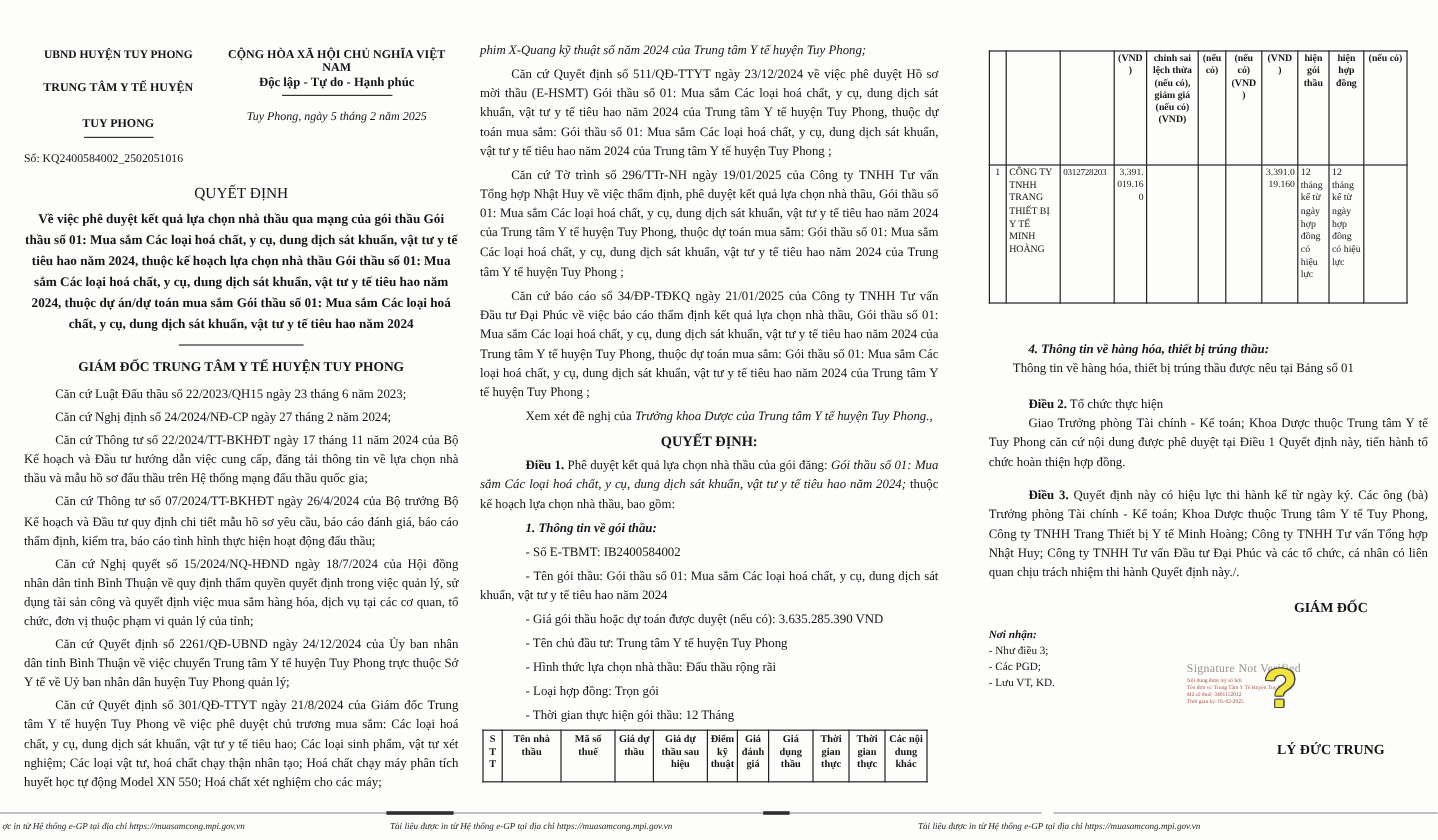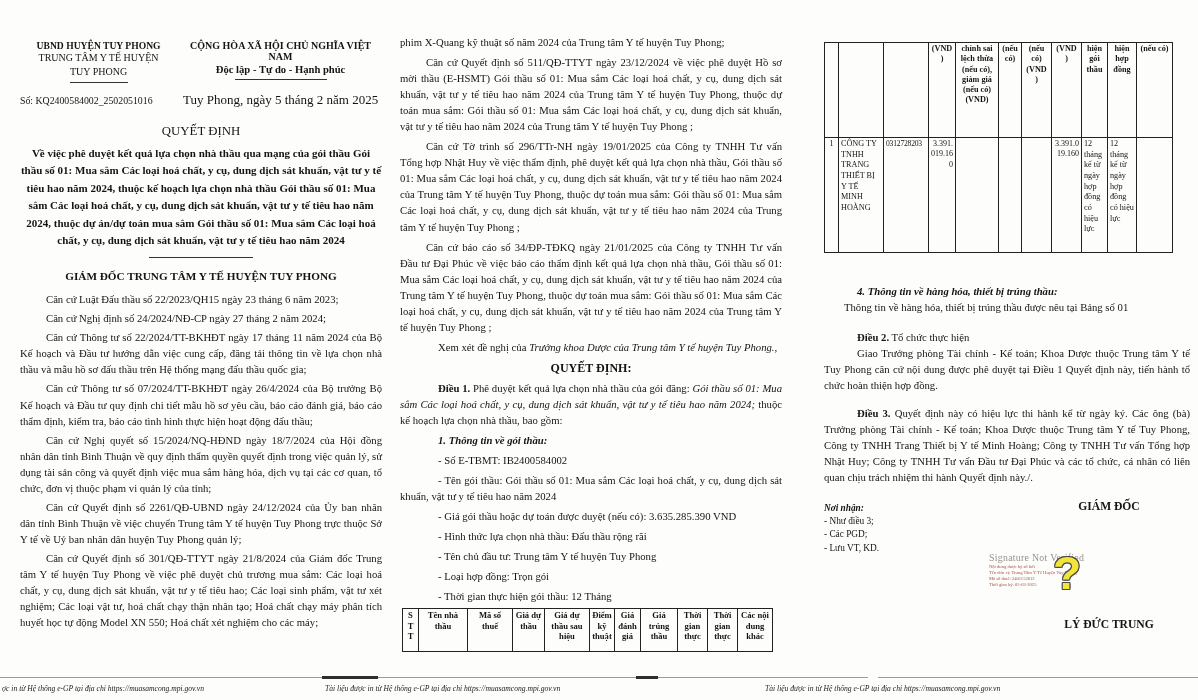--- a/index.html
+++ b/index.html
@@ -7,37 +7,37 @@
   .page{position:absolute;top:0;height:621px;box-sizing:border-box;background:transparent;}
   #p1{left:0;width:392px;padding:40px 10px 0 20px;}
   #p2{left:392px;width:400px;padding:34px 10px 0 8px;}
   #p3{left:800px;width:398px;padding:42px 8px 0 24px;}
 
   
   .hdr{display:flex;}
   .hdr-left{width:158px;text-align:center;}
   .hdr-right{width:204px;text-align:center;margin-left:2px;}
   .hdr-left .l1{font-size:9.6px;font-weight:bold;}
-  .hdr-left .l2{font-size:10px;font-weight:normal;line-height:1.35;}
+  .hdr-left .l2{font-size:10px;font-weight:bold;line-height:1.35;margin-top:16px;}
   .hdr-right .m1{font-size:10px;font-weight:bold;}
   .hdr-right .m2{font-size:10.6px;font-weight:bold;margin-top:2px;}
   .rule-sm{border-top:1px solid #333;width:58px;margin:4px auto 0;}
   .rule-md{border-top:1px solid #333;width:92px;margin:4px auto 0;}
   .doc-num{font-size:9.8px;text-align:left;margin-top:12px;}
-  .place-date{font-size:13px;margin-top:12px;}
+  .place-date{font-size:10px;font-style:italic;margin-top:12px;}
 
   .title{font-size:12.8px;font-weight:normal;text-align:center;margin-top:16px;}
   .subtitle{font-size:11px;font-weight:bold;text-align:center;line-height:1.58;margin-top:6px;}
   .subrule{border-top:1px solid #333;width:104px;margin:8px auto 0;}
   .authority{font-size:11.2px;font-weight:bold;text-align:center;margin-top:12px;}
 
   .body-text p{font-size:10.7px;line-height:1.5;text-align:justify;margin:0 0 3px 0;text-indent:26px;}
   #p1 .body-text{margin-top:9px;}
   #p2 .body-text p{margin-bottom:4px;}
-  p.noindent{text-indent:0 !important;}
+  p.noindent{text-indent:0 !important;font-style:italic;}
   p.bigindent{text-indent:38px !important;}
   .it{font-style:italic;}
   .bd{font-weight:bold;}
   .decision-heading{font-size:12px;font-weight:bold;text-align:center;margin:6px 0 4px 0;}
   .sec-head{font-weight:bold;font-style:italic;}
 
   
   table{border-collapse:collapse;table-layout:fixed;}
   th,td{border:1px solid #222;padding:1px 2px;vertical-align:top;overflow:hidden;}
   #t2{width:370px;margin-left:2px;margin-top:3px;padding-left:11px;}
@@ -47,21 +47,21 @@
   #t3 td{font-size:8.2px;line-height:1.3;height:112px;text-align:left;}
   #t3 td.num{text-align:right;word-break:break-all;font-size:8px;}
   #t3 td.code{font-size:7.6px;letter-spacing:-0.2px;}
   #t3 td.ctr{text-align:center;}
 
   
   .p3-sec{font-size:10.7px;line-height:1.5;text-align:justify;}
   .p3-sec p{margin:0;}
   .mt1{margin-top:30px;}
   .sign-area{position:relative;height:200px;margin-top:14px;}
-  .recipients{position:absolute;left:0;top:2px;font-size:9.3px;line-height:1.45;}
+  .recipients{position:absolute;left:0;top:24px;font-size:9.3px;line-height:1.45;}
   .recipients .lbl{font-weight:bold;font-style:italic;}
   .signer-title{position:absolute;left:190px;top:0;width:190px;text-align:center;font-size:11.6px;font-weight:bold;}
   .stamp{position:absolute;left:165px;top:52px;width:200px;filter:blur(0.3px);}
   .stamp .status{font-size:9.8px;color:#97918a;letter-spacing:0.3px;}
   .stamp .lines{font-size:4.6px;color:#a8503c;line-height:1.35;margin-top:1px;}
   .stamp .qmark{position:absolute;left:64px;top:-6px;font-family:"Liberation Sans",sans-serif;font-size:46px;font-weight:bold;color:#f2e43c;
     text-shadow:1px 0 #4a4a4a,-1px 0 #4a4a4a,0 1px #4a4a4a,0 -1px #4a4a4a,1px 1px #4a4a4a,-1px -1px #4a4a4a,1px -1px #4a4a4a,-1px 1px #4a4a4a;}
   .signer-name{position:absolute;left:190px;top:118px;width:190px;text-align:center;font-size:11.6px;font-weight:bold;}
 
   
@@ -122,22 +122,22 @@
   </div>
 
   <div class="decision-heading">QUYẾT ĐỊNH:</div>
 
   <div class="body-text">
     <p class="bigindent"><span class="bd">Điều 1.</span><span> Phê duyệt kết quả lựa chọn nhà thầu của gói đăng: </span><span class="it">Gói thầu số 01:  Mua sắm Các loại hoá chất, y cụ, dung dịch sát khuẩn, vật tư y tế tiêu hao năm 2024;</span><span> thuộc kế hoạch lựa chọn nhà thầu, bao gồm:</span></p>
     <p class="bigindent sec-head">1. Thông tin về gói thầu:</p>
     <p class="bigindent">- Số E-TBMT: IB2400584002</p>
     <p class="bigindent">- Tên gói thầu: Gói thầu số 01:  Mua sắm Các loại hoá chất, y cụ, dung dịch sát khuẩn, vật tư y tế tiêu hao năm 2024</p>
     <p class="bigindent">- Giá gói thầu hoặc dự toán được duyệt (nếu có): 3.635.285.390 VND</p>
+    <p class="bigindent">- Tên chủ đầu tư: Trung tâm Y tế huyện Tuy Phong</p>
     <p class="bigindent">- Hình thức lựa chọn nhà thầu: Đấu thầu rộng rãi</p>
-    <p class="bigindent">- Tên chủ đầu tư: Trung tâm Y tế huyện Tuy Phong</p>
     <p class="bigindent">- Loại hợp đồng: Trọn gói</p>
     <p class="bigindent">- Thời gian thực hiện gói thầu: 12 Tháng</p>
   </div>
 
   <table id="t2">
     <colgroup>
       <col style="width:16px">
         <col style="width:49px">
         <col style="width:45px">
         <col style="width:32px">
@@ -151,21 +151,21 @@
     </colgroup>
     <tbody>
         <tr>
       <th>S T T</th>
       <th>Tên nhà thầu</th>
       <th>Mã số thuế</th>
       <th>Giá dự thầu</th>
       <th>Giá dự thầu sau hiệu</th>
       <th>Điểm kỹ thuật</th>
       <th>Giá đánh giá</th>
-      <th>Giá trúng thầu</th>
+      <th>Giá dụng thầu</th>
       <th>Thời gian thực</th>
       <th>Thời gian thực</th>
       <th>Các nội dung khác</th>
     </tr>
   </tbody>
     </table>
 </div>
 
 <div class="page" id="p3">
   <table id="t3">

